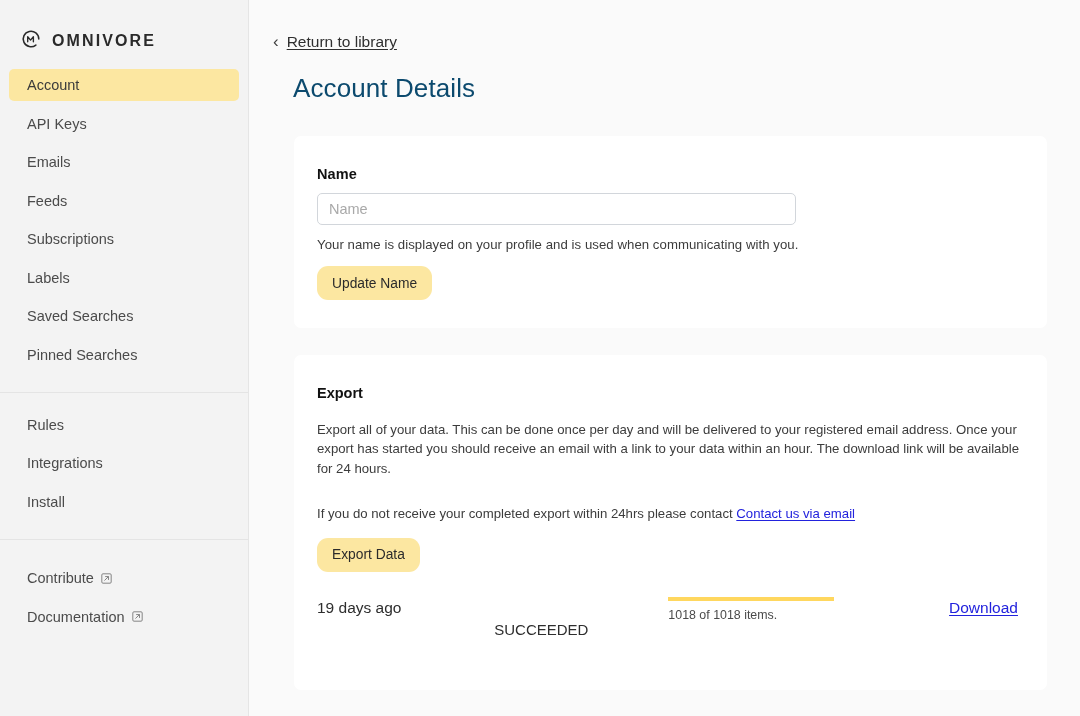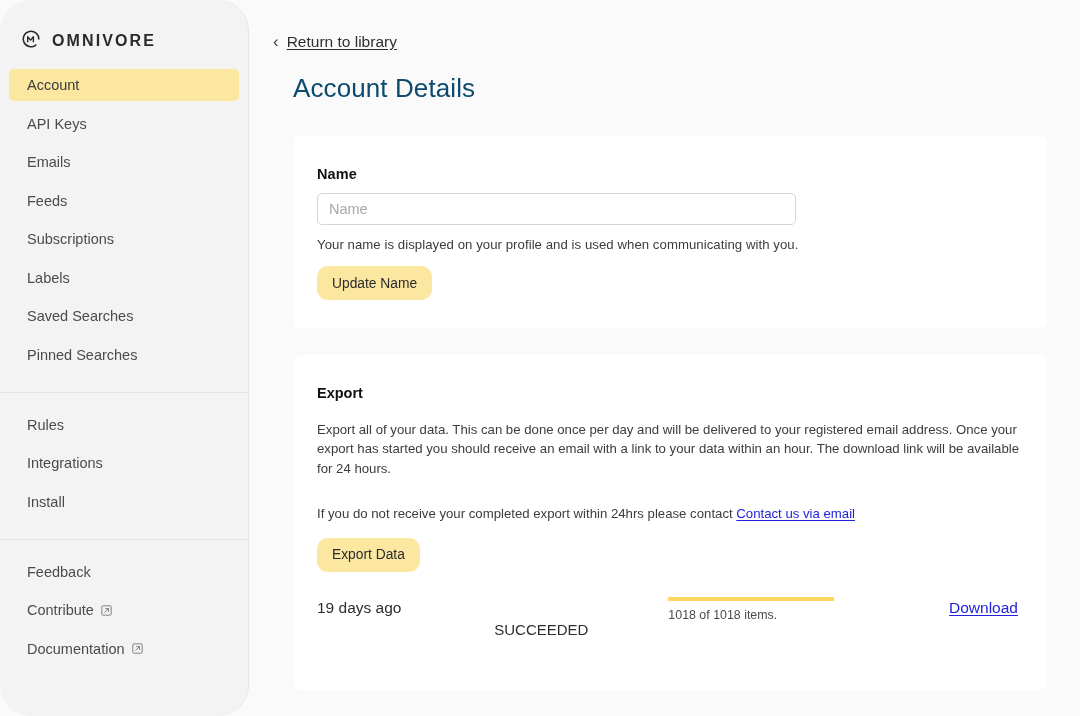--- a/index.html
+++ b/index.html
@@ -25,21 +25,20 @@
 
   
   .sidebar {
     width: 249px;
     height: 716px;
     background: #f3f3f3;
     border-right: 1px solid #e5e5e5;
     flex: 0 0 249px;
     position: relative;
     overflow: hidden;
-    border-radius: 31px;
   }
 
   .brand {
     display: flex;
     align-items: center;
     gap: 10px;
     padding: 19px 0 0 20px;
     height: 62px;
   }
   .brand-mark { display: block; }
@@ -329,23 +328,20 @@
       <div class="nav-item">
         <span>Install</span>
       </div>
     </nav>
 
     <div style="height:21px"></div>
     <div class="divider"></div>
     <div style="height:16px"></div>
 
     <nav class="nav-group">
-      <div class="nav-item">
-        <span>Feedback</span>
-      </div>
       <div class="nav-gap"></div>
       <div class="nav-item">
         <span>Contribute</span>
         <span class="ext-icon">
           <svg width="11" height="11" viewBox="0 0 16 16" aria-hidden="true">
             <rect x="1.2" y="1.2" width="13.6" height="13.6" rx="1.6" fill="none" stroke="#5b5b5b" stroke-width="1.4"></rect>
             <path d="M5.4 10.6 10.6 5.4" stroke="#5b5b5b" stroke-width="1.4" stroke-linecap="round"></path>
             <path d="M6.6 5.2h4.3v4.3" stroke="#5b5b5b" stroke-width="1.4" stroke-linecap="round" stroke-linejoin="round" fill="none"></path>
           </svg>
         </span>

